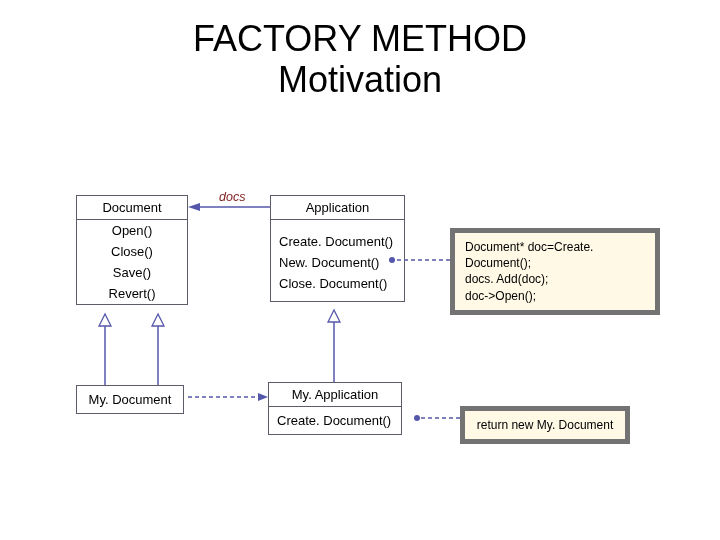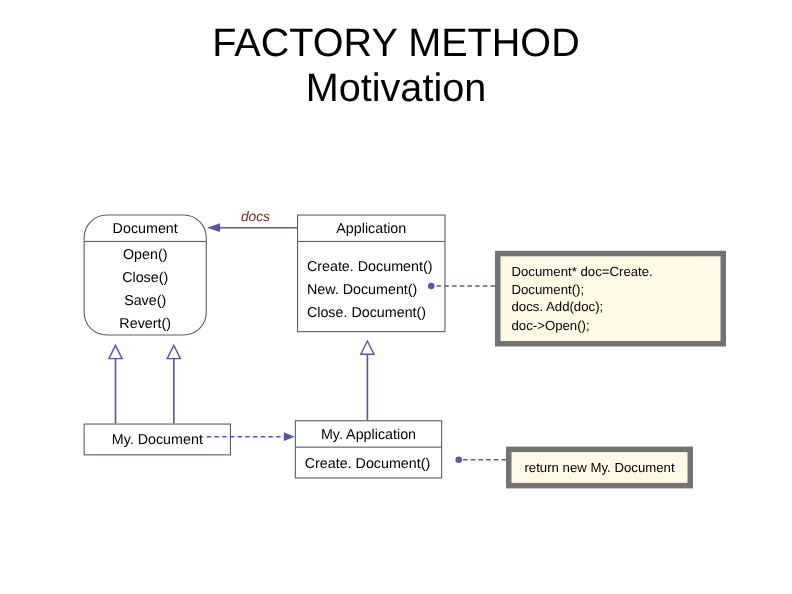--- a/index.html
+++ b/index.html
@@ -62,40 +62,40 @@
   }
 </style>
 </head>
 <body>
 
 <div class="title">
   <span>FACTORY METHOD</span><br>
   <span>Motivation</span>
 </div>
 
-<div class="uml-box" style="left:76px; top:195px; width:112px;border-radius:21px;">
+<div class="uml-box" style="left:76px; top:195px; width:112px;">
   <div class="uml-header">Document</div>
   <div class="uml-body">
     <div class="uml-op center">Open()</div>
     <div class="uml-op center">Close()</div>
     <div class="uml-op center">Save()</div>
     <div class="uml-op center">Revert()</div>
   </div>
 </div>
 
 <div class="uml-box" style="left:270px; top:195px; width:135px;">
   <div class="uml-header">Application</div>
   <div class="uml-body">
     <div class="uml-op" style="padding-top:14px;">Create. Document()</div>
     <div class="uml-op">New. Document()</div>
     <div class="uml-op" style="padding-bottom:10px;">Close. Document()</div>
   </div>
 </div>
 
-<div class="uml-box" style="left:76px; top:385px; width:134px;">
+<div class="uml-box" style="left:76px; top:385px; width:108px;">
   <div class="uml-body">
     <div class="uml-op center" style="padding:6px 4px;">My. Document</div>
   </div>
 </div>
 
 <div class="uml-box" style="left:268px; top:382px; width:134px;">
   <div class="uml-header">My. Application</div>
   <div class="uml-body">
     <div class="uml-op" style="padding:6px 8px;">Create. Document()</div>
   </div>

